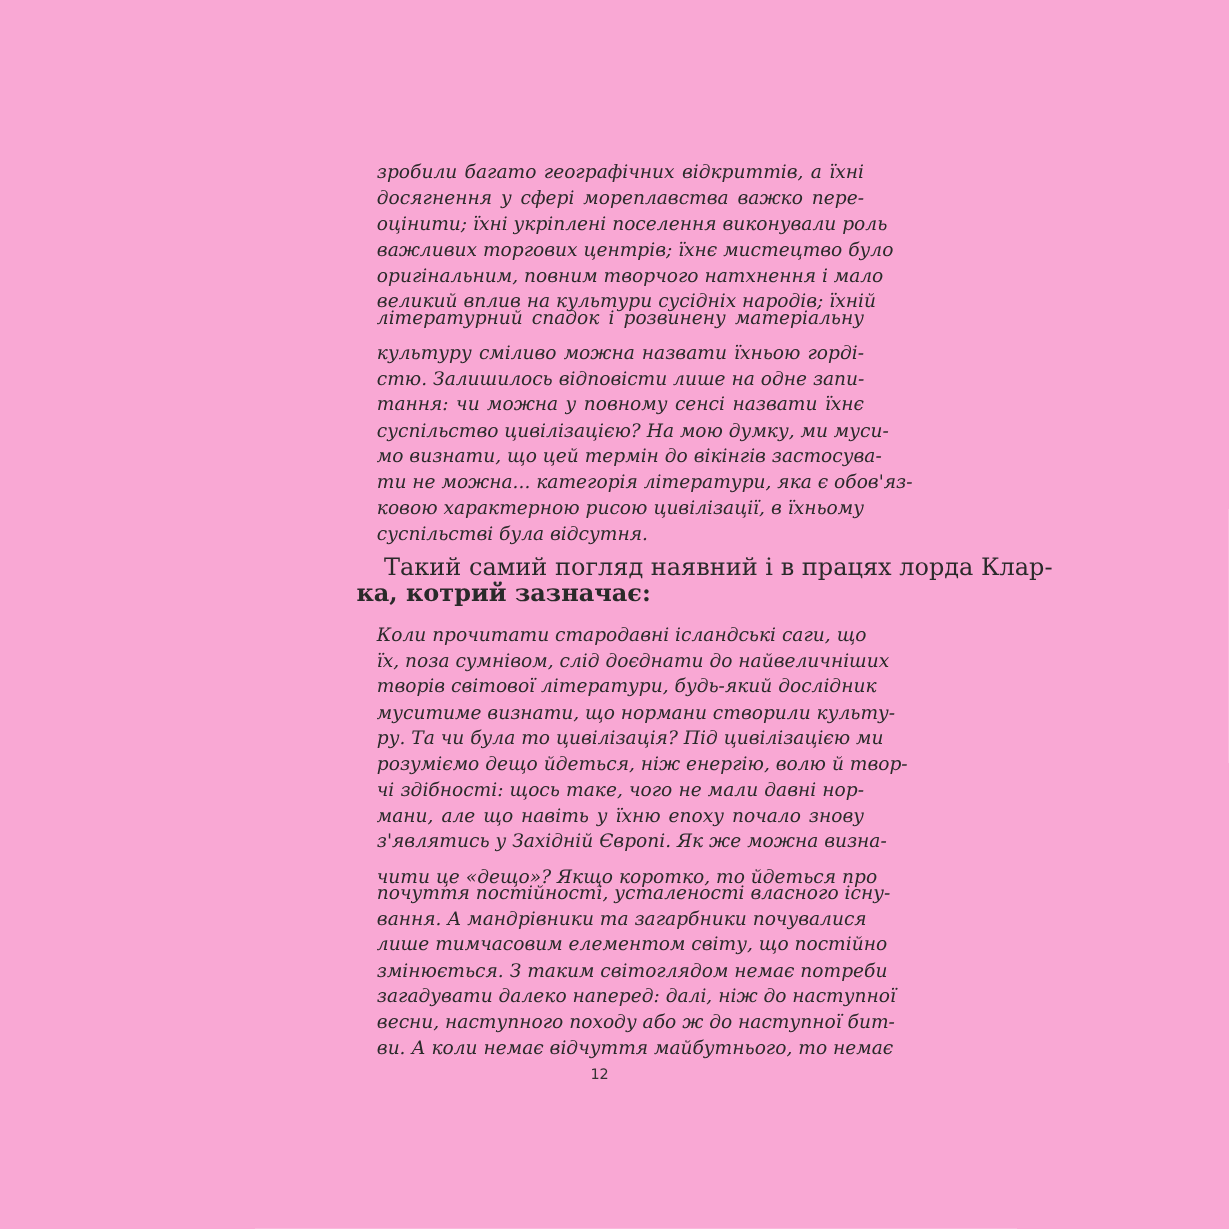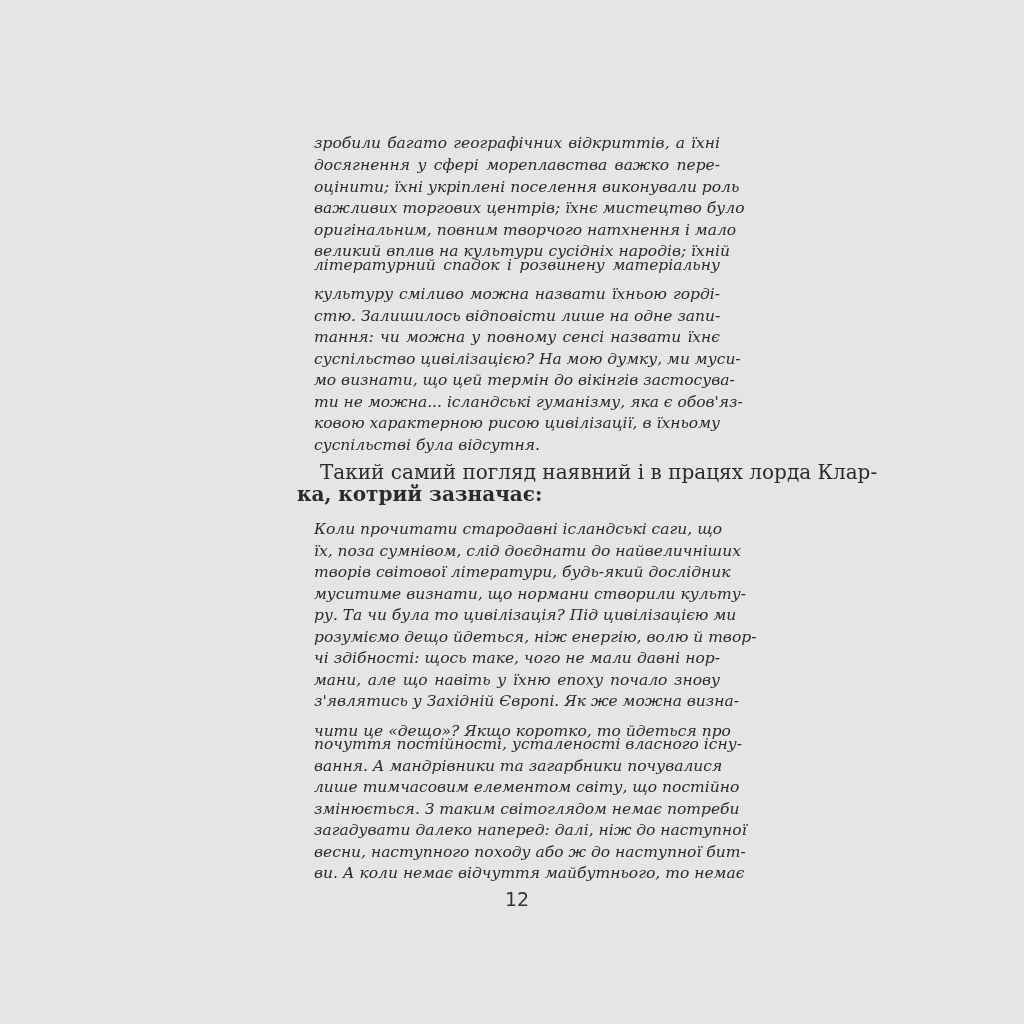--- a/index.html
+++ b/index.html
@@ -1,17 +1,17 @@
 <!DOCTYPE html>
 <html><head>
 <meta charset="utf-8">
 <style>
   html, body { margin: 0; padding: 0; background: #ffffff; }
   body { width: 1024px; height: 1024px; position: relative; overflow: hidden; }
-  .page { position: absolute; left: 0; top: 0; width: 1024px; height: 1024px; background: #e5e5e5; }
+  .page { position: absolute; left: 0; top: 0; width: 1024px; height: 1024px; background: #f9a8d4; }
   .line {
     position: absolute;
     white-space: nowrap;
     color: #2a2a2a;
     font-family: "DejaVu Serif", "Liberation Serif", serif;
   }
   .quote .line {
     font-style: italic;
     font-size: 15.5px;
     left: 314px;
@@ -26,44 +26,44 @@
     left: 297px;
     width: 426px;
     text-align: justify;
     text-align-last: justify;
   }
   .body-para .line.first { left: 320px; width: 403px; }
   .body-para .line.last { text-align-last: left; font-weight: bold; }
   .page-number {
     position: absolute;
     left: 492px; top: 888px;
-    width: 50px; text-align: center;
+    width: 50px; 
     font-family: "DejaVu Sans", "Liberation Sans", sans-serif;
-    font-size: 19px; color: #333333;
+    font-size: 12px; color: #333333;
   }
 </style>
 </head>
 <body>
 
 <div class="page">
 
   <div class="quote">
     <div class="line" style="top:134px">зробили багато географічних відкриттів, а їхні</div>
     <div class="line" style="top:156px">досягнення у сфері мореплавства важко пере-</div>
     <div class="line" style="top:178px">оцінити; їхні укріплені поселення виконували роль</div>
     <div class="line" style="top:199px">важливих торгових центрів; їхнє мистецтво було</div>
     <div class="line" style="top:221px">оригінальним, повним творчого натхнення і мало</div>
     <div class="line" style="top:242px">великий вплив на культури сусідніх народів; їхній</div>
     <div class="line" style="top:256px">літературний спадок і розвинену матеріальну</div>
     <div class="line" style="top:285px">культуру сміливо можна назвати їхньою горді-</div>
     <div class="line" style="top:307px">стю. Залишилось відповісти лише на одне запи-</div>
     <div class="line" style="top:328px">тання: чи можна у повному сенсі назвати їхнє</div>
     <div class="line" style="top:350px">суспільство цивілізацією? На мою думку, ми муси-</div>
     <div class="line" style="top:371px">мо визнати, що цей термін до вікінгів застосува-</div>
-    <div class="line" style="top:393px">ти не можна... ісландські гуманізму, яка є обов'яз-</div>
+    <div class="line" style="top:393px">ти не можна... категорія літератури, яка є обов'яз-</div>
     <div class="line" style="top:414px">ковою характерною рисою цивілізації, в їхньому</div>
     <div class="line last" style="top:436px">суспільстві була відсутня.</div>
   </div>
 
   <div class="body-para">
     <div class="line first" style="top:460px">Такий самий погляд наявний і в працях лорда Клар-</div>
     <div class="line last" style="top:482px">ка, котрий зазначає:</div>
   </div>
 
   <div class="quote">

